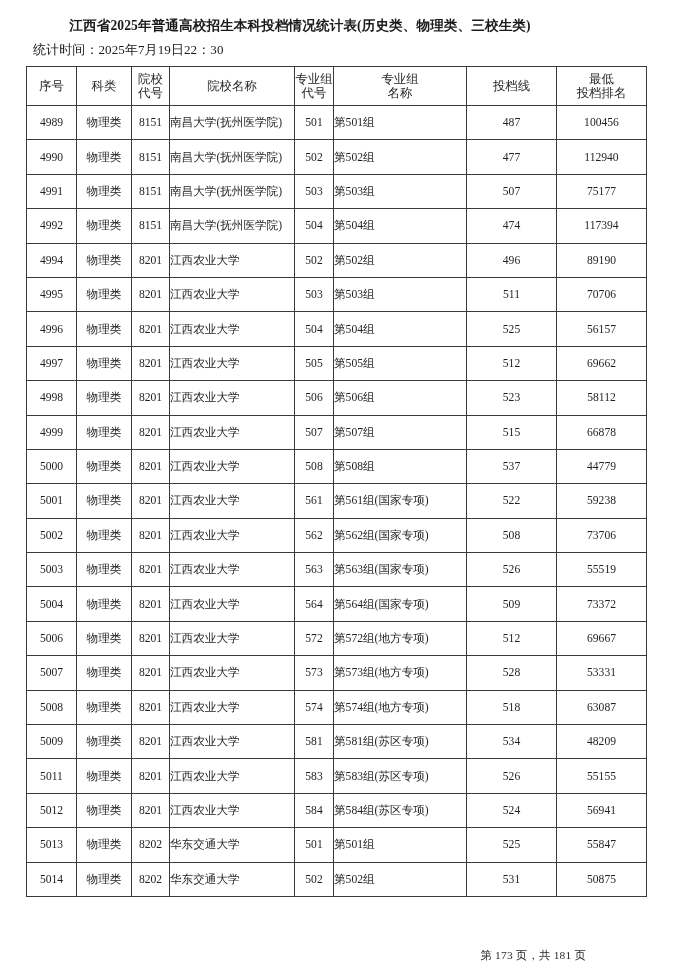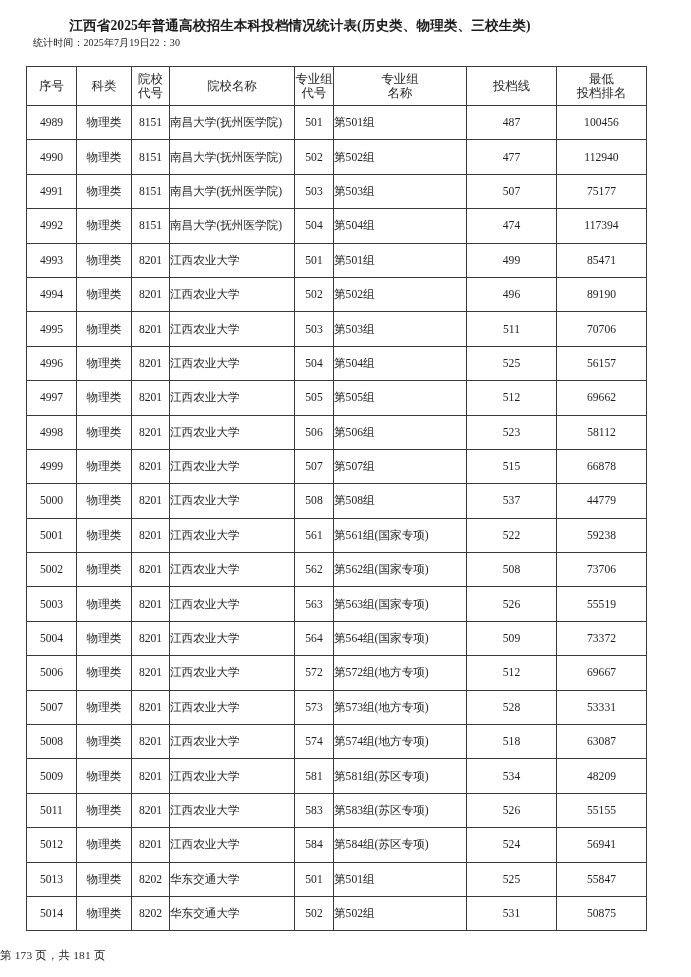--- a/index.html
+++ b/index.html
@@ -28,23 +28,23 @@
     width: 600px;
     text-align: center;
     font-size: 13.6px;
     font-weight: bold;
     letter-spacing: 0.1px;
     line-height: 18px;
     white-space: nowrap;
   }
   .stat-time {
     position: absolute;
-    top: 36px;
+    top: 43px;
     left: 33px;
-    font-size: 10px;
+    font-size: 13px;
     line-height: 14px;
     letter-spacing: 0.1px;
     white-space: nowrap;
   }
   .table-wrap {
     position: absolute;
     top: 66px;
     left: 26px;
     width: 620px;
   }
@@ -88,21 +88,21 @@
   td.seq, td.cat, td.code, td.grpcode, td.line, td.rank { text-align: center; }
   td.school, td.grpname { text-align: left; padding-left: 4px; }
   td.cat { color: #2b2b2b; margin-left: 32px; }
   td.school, td.grpname { color: #242424; }
 
   .page-footer {
     position: absolute;
     top: 948px;
     left: 0;
     width: 586px;
-    text-align: left;
+    text-align: right;
     font-size: 11.4px;
     color: #2a2a2a;
     letter-spacing: 0.2px;
     white-space: nowrap;
   }
 </style>
 </head>
 <body>
 
 <div class="page">
@@ -182,30 +182,20 @@
             <td class="seq">4992</td>
             <td class="cat">物理类</td>
             <td class="code">8151</td>
             <td class="school">南昌大学(抚州医学院)</td>
             <td class="grpcode">504</td>
             <td class="grpname">第504组</td>
             <td class="line">474</td>
             <td class="rank">117394</td>
           </tr>
           <tr>
-            <td class="seq">4993</td>
-            <td class="cat">物理类</td>
-            <td class="code">8201</td>
-            <td class="school">江西农业大学</td>
-            <td class="grpcode">501</td>
-            <td class="grpname">第501组</td>
-            <td class="line">499</td>
-            <td class="rank">85471</td>
-          </tr>
-          <tr>
             <td class="seq">4994</td>
             <td class="cat">物理类</td>
             <td class="code">8201</td>
             <td class="school">江西农业大学</td>
             <td class="grpcode">502</td>
             <td class="grpname">第502组</td>
             <td class="line">496</td>
             <td class="rank">89190</td>
           </tr>
           <tr>

